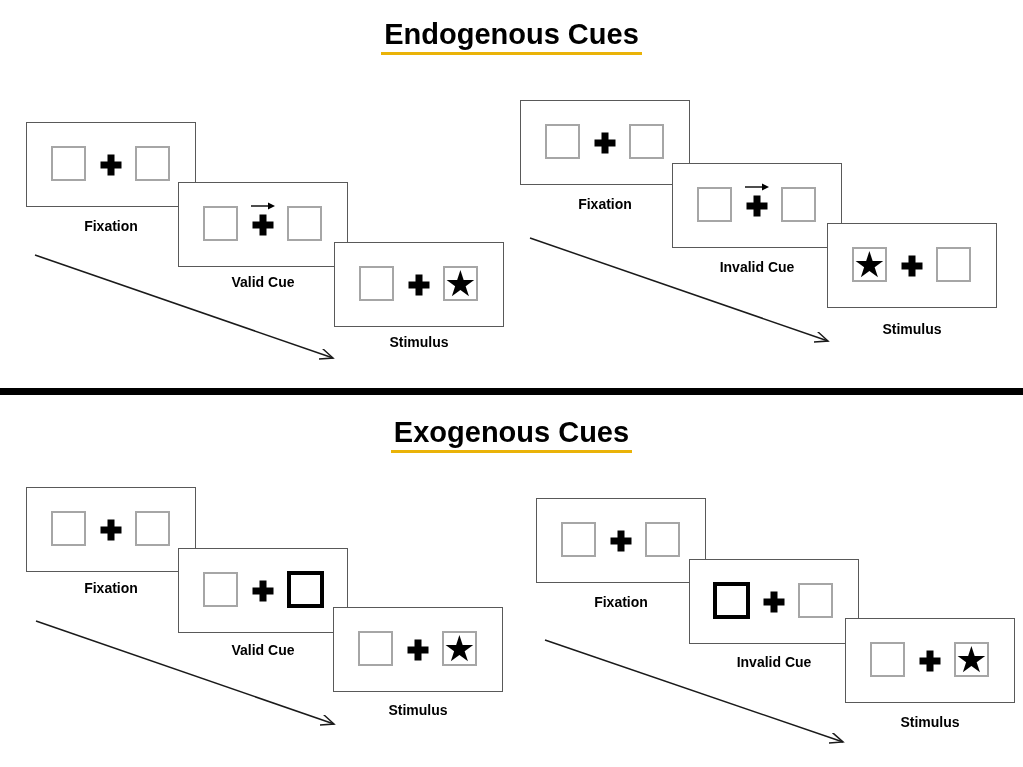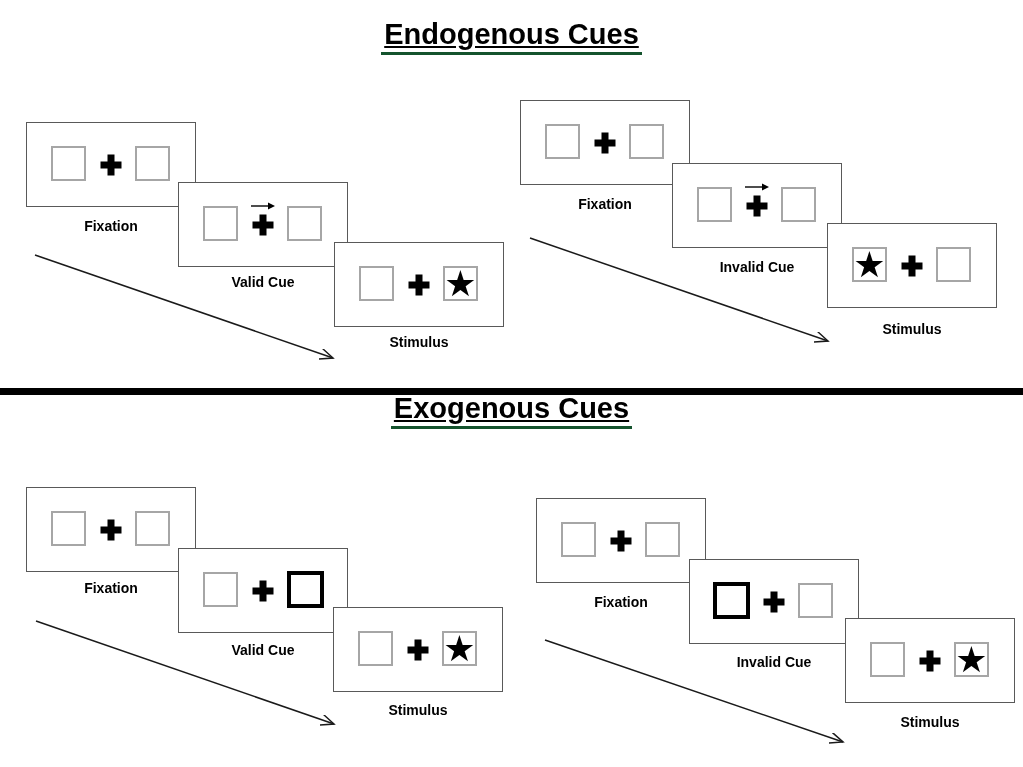--- a/index.html
+++ b/index.html
@@ -3,21 +3,21 @@
 <meta charset="utf-8">
 <style>
   html,body{margin:0;padding:0;background:#fff;}
   #stage{
     position:relative;width:1023px;height:767px;background:#ffffff;
     font-family:"Liberation Sans",sans-serif;color:#000;overflow:hidden;
   }
   .title-row{position:absolute;left:0;width:100%;text-align:center;}
   .title{
     display:inline-block;font-size:29px;font-weight:bold;
-    border-bottom:3px solid #14532d;padding:0 3px 1px 3px;letter-spacing:0px;text-decoration:underline;
+    border-bottom:3px solid #eab308;padding:0 3px 1px 3px;letter-spacing:0px;
   }
   .divider{position:absolute;left:0;width:1023px;height:7px;background:#000;}
   .panel{
     position:absolute;width:168px;height:83px;background:#fff;
     border:1px solid #595959;
   }
   .box{
     position:absolute;width:31px;height:31px;background:#fff;
     border:2px solid #a6a6a6;
   }
@@ -127,21 +127,21 @@
       <div class="plus"></div>
       <div class="box box-r"></div>
     </div>
     <div class="plabel" style="left:827px;top:319px">Stimulus</div>
   </div>
 
   
   <div class="divider" style="top:388px"></div>
 
   
-  <div class="title-row" style="top:392px;">
+  <div class="title-row" style="top:416px;">
     <span class="title">Exogenous Cues</span>
   </div>
 
   
   <div class="grp">
     <svg class="t-arrow" style="left:31px;top:611px" width="312" height="128">
       <line x1="5" y1="10" x2="303" y2="113" marker-end="url(#ah)"></line>
     </svg>
     <div class="panel z1" style="left:26px;top:487px">
       <div class="box box-l"></div>

